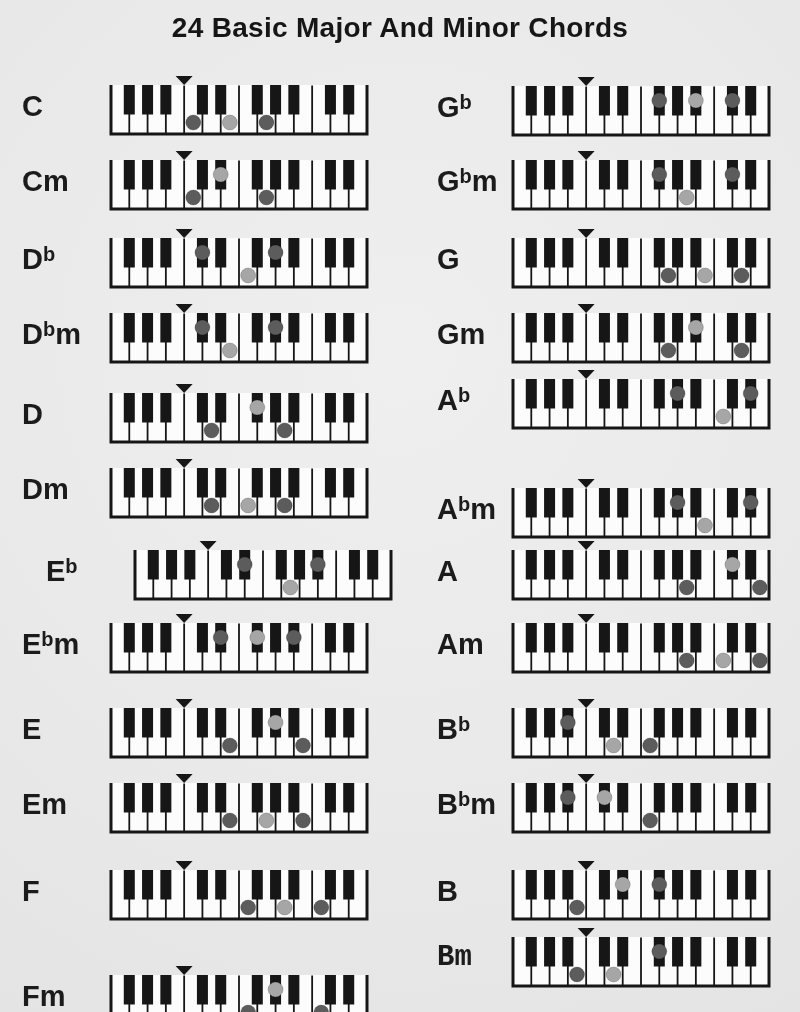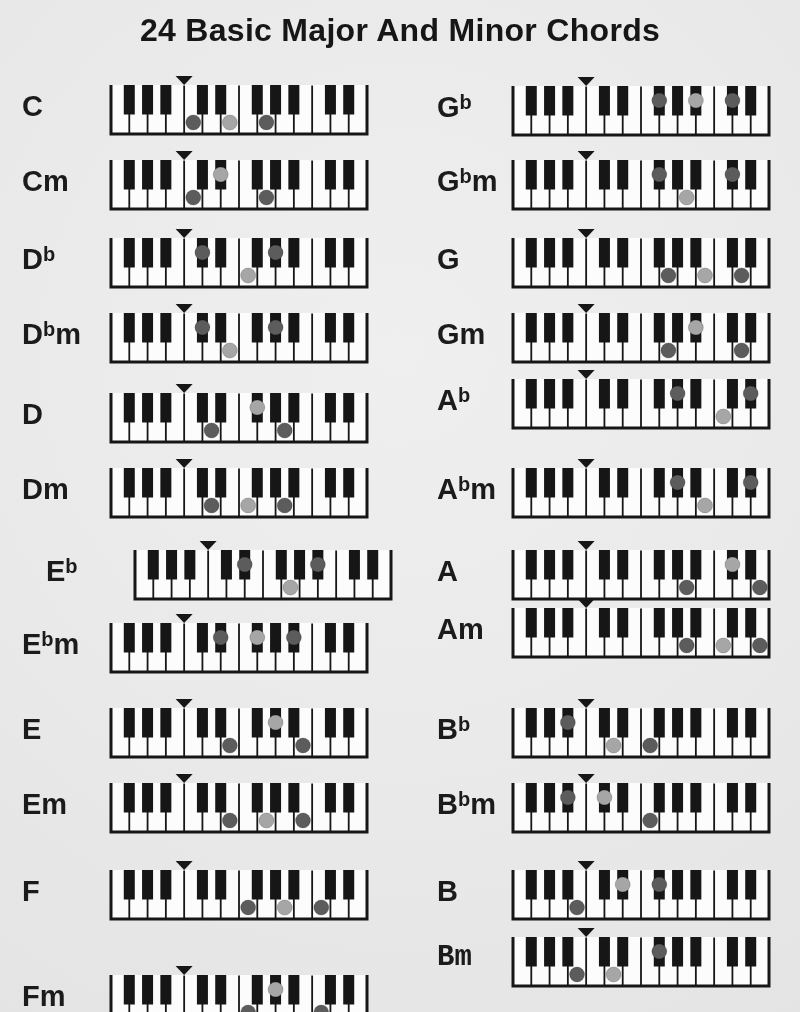--- a/index.html
+++ b/index.html
@@ -5,21 +5,21 @@
   html, body { margin: 0; padding: 0; }
   body {
     width: 800px; height: 1012px;
     position: relative; overflow: hidden;
     background: radial-gradient(circle at 50% 35%, #efefef, #e9e9e9 60%, #e4e4e4 100%);
     font-family: "Liberation Sans", sans-serif;
   }
   .title {
     position: absolute; top: 12px; left: 0; width: 100%;
     margin: 0; text-align: center;
-    font-size: 32px; font-weight: bold; color: #161616;
+    font-size: 28px; font-weight: bold; color: #161616;
     letter-spacing: 0.3px;
   }
   .row { position: absolute; left: 0; width: 800px; height: 62px; }
   .chord-label {
     position: absolute; top: 12px;
     font-size: 29px; font-weight: bold; color: #1b1b1b;
     line-height: 38px; white-space: nowrap;
   }
   .chord-label sup.flat {
     font-size: 20px; font-weight: bold;
@@ -587,21 +587,21 @@
         <rect x="161.07142857142856" y="10" width="11" height="29.5" fill="#161616"></rect>
         <rect x="179.35714285714283" y="10" width="11" height="29.5" fill="#161616"></rect>
         <rect x="215.92857142857142" y="10" width="11" height="29.5" fill="#161616"></rect>
         <rect x="234.2142857142857" y="10" width="11" height="29.5" fill="#161616"></rect>
         <polygon points="66.64285714285714,1 83.64285714285714,1 75.14285714285714,10" fill="#161616"></polygon>
         <circle cx="166.57142857142856" cy="24.5" r="7.5" fill="#5c5c5c" stroke="rgba(0,0,0,0.18)" stroke-width="1"></circle>
         <circle cx="212.28571428571428" cy="47.5" r="7.5" fill="#a6a6a6" stroke="rgba(0,0,0,0.18)" stroke-width="1"></circle>
         <circle cx="239.7142857142857" cy="24.5" r="7.5" fill="#5c5c5c" stroke="rgba(0,0,0,0.18)" stroke-width="1"></circle>
       </svg>
     </div>
-    <div class="row" style="top: 458px;">
+    <div class="row" style="top: 478px;">
       <div class="chord-label" style="left: 437px;"><span>A</span><sup class="flat">b</sup><span>m</span></div>
       <svg width="260" height="62" viewBox="0 0 260 62" class="kb" style="left: 511px;">
         <path d="M 2 10 L 2 59 L 258 59 L 258 10" fill="#fcfcfc" stroke="#161616" stroke-width="3" stroke-linejoin="miter"></path>
         <line x1="20.285714285714285" y1="10.5" x2="20.285714285714285" y2="58" stroke="#161616" stroke-width="1.8"></line>
         <line x1="38.57142857142857" y1="10.5" x2="38.57142857142857" y2="58" stroke="#161616" stroke-width="1.8"></line>
         <line x1="56.857142857142854" y1="10.5" x2="56.857142857142854" y2="58" stroke="#161616" stroke-width="1.8"></line>
         <line x1="75.14285714285714" y1="10.5" x2="75.14285714285714" y2="58" stroke="#161616" stroke-width="1.8"></line>
         <line x1="93.42857142857142" y1="10.5" x2="93.42857142857142" y2="58" stroke="#161616" stroke-width="1.8"></line>
         <line x1="111.71428571428571" y1="10.5" x2="111.71428571428571" y2="58" stroke="#161616" stroke-width="1.8"></line>
         <line x1="130" y1="10.5" x2="130" y2="58" stroke="#161616" stroke-width="1.8"></line>
@@ -653,21 +653,21 @@
         <rect x="161.07142857142856" y="10" width="11" height="29.5" fill="#161616"></rect>
         <rect x="179.35714285714283" y="10" width="11" height="29.5" fill="#161616"></rect>
         <rect x="215.92857142857142" y="10" width="11" height="29.5" fill="#161616"></rect>
         <rect x="234.2142857142857" y="10" width="11" height="29.5" fill="#161616"></rect>
         <polygon points="66.64285714285714,1 83.64285714285714,1 75.14285714285714,10" fill="#161616"></polygon>
         <circle cx="175.7142857142857" cy="47.5" r="7.5" fill="#5c5c5c" stroke="rgba(0,0,0,0.18)" stroke-width="1"></circle>
         <circle cx="221.42857142857142" cy="24.5" r="7.5" fill="#a6a6a6" stroke="rgba(0,0,0,0.18)" stroke-width="1"></circle>
         <circle cx="248.85714285714283" cy="47.5" r="7.5" fill="#5c5c5c" stroke="rgba(0,0,0,0.18)" stroke-width="1"></circle>
       </svg>
     </div>
-    <div class="row" style="top: 598px;">
+    <div class="row" style="top: 613px;">
       <div class="chord-label" style="left: 437px;"><span>A</span><sup class="flat"></sup><span>m</span></div>
       <svg width="260" height="62" viewBox="0 0 260 62" class="kb" style="left: 511px;">
         <path d="M 2 10 L 2 59 L 258 59 L 258 10" fill="#fcfcfc" stroke="#161616" stroke-width="3" stroke-linejoin="miter"></path>
         <line x1="20.285714285714285" y1="10.5" x2="20.285714285714285" y2="58" stroke="#161616" stroke-width="1.8"></line>
         <line x1="38.57142857142857" y1="10.5" x2="38.57142857142857" y2="58" stroke="#161616" stroke-width="1.8"></line>
         <line x1="56.857142857142854" y1="10.5" x2="56.857142857142854" y2="58" stroke="#161616" stroke-width="1.8"></line>
         <line x1="75.14285714285714" y1="10.5" x2="75.14285714285714" y2="58" stroke="#161616" stroke-width="1.8"></line>
         <line x1="93.42857142857142" y1="10.5" x2="93.42857142857142" y2="58" stroke="#161616" stroke-width="1.8"></line>
         <line x1="111.71428571428571" y1="10.5" x2="111.71428571428571" y2="58" stroke="#161616" stroke-width="1.8"></line>
         <line x1="130" y1="10.5" x2="130" y2="58" stroke="#161616" stroke-width="1.8"></line>

